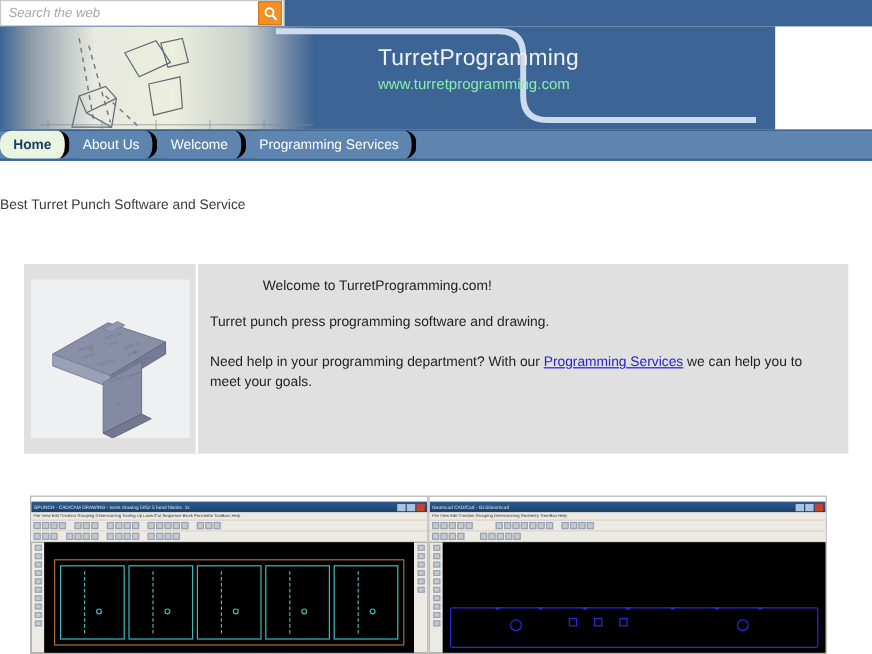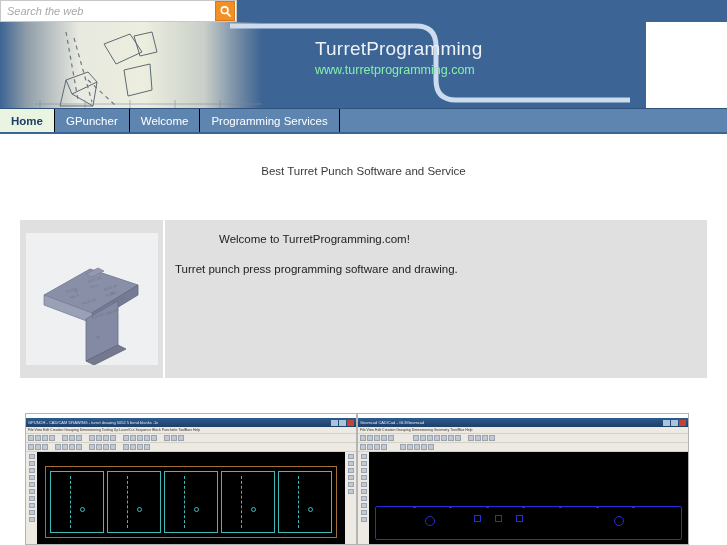--- a/index.html
+++ b/index.html
@@ -106,38 +106,38 @@
     display: flex;
     align-items: stretch;
   }
   .nav-item {
     display: flex;
     align-items: center;
     padding: 0 11px;
     font-size: 11.5px;
     color: #ffffff;
     background: #5e85b0;
-    border-right: 1px solid #000000;
+    border-right: 4px solid #000000;
     cursor: pointer;
     white-space: nowrap;
     line-height: 24px;
+    border-radius: 10px;
   }
   .nav-item.active {
     background: #e9f5e0;
     color: #1c3e66;
     font-weight: bold;
   }
   .nav-filler { flex: 1; background: #5e85b0; }
 
   
   .tagline {
     position: absolute;
     left: 0; top: 165px;
     width: 727px;
-    text-align: center;
     font-size: 11.5px;
     color: #3a3a3a;
   }
 
   
   .card {
     position: absolute;
     left: 20px; top: 220px;
     width: 687px; height: 158px;
     background: #e0e0e0;
@@ -338,21 +338,21 @@
     <path d="M0 4 L186 4 Q206 4 206 24 L206 58 Q206 78 226 78 L400 78" fill="none" stroke="#ccdcee" stroke-width="5"></path>
   </svg>
   <div class="header-titles">
     <div class="site-title">TurretProgramming</div>
     <div class="site-url">www.turretprogramming.com</div>
   </div>
 </div>
 
 <div class="nav">
   <div class="nav-item active">Home</div>
-  <div class="nav-item">GPuncher</div>
+  <div class="nav-item">About Us</div>
   <div class="nav-item">Welcome</div>
   <div class="nav-item">Programming Services</div>
   <div class="nav-filler"></div>
 </div>
 
 <div class="tagline">Best Turret Punch Software and Service</div>
 
 <div class="card">
   <div class="card-left">
     <svg class="thumb-3d" viewBox="0 0 132 132">
@@ -380,20 +380,21 @@
       <g stroke="#6a6f87" stroke-width="0.5" fill="none" opacity="0.8">
         <circle cx="50" cy="58" r="1.2"></circle>
         <circle cx="86" cy="60" r="1.2"></circle>
         <circle cx="72" cy="104" r="1.2"></circle>
       </g>
     </svg>
   </div>
   <div class="card-right">
     <div class="welcome">Welcome to TurretProgramming.com!</div>
     <p class="para">Turret punch press programming software and drawing.</p>
+    <p class="para"><span>Need help in your programming department? With our </span><a class="link">Programming Services</a><span> we can help you to meet your goals.</span></p>
   </div>
 </div>
 
 <div class="shots">
 
   <div class="shot">
     <div class="shot-inner">
       <div class="win-title">
         <span class="win-title-text">GPUNCH - CAD/CAM      DRAWING - turret drawing 5052 5 bend blanks .1x</span>
         <span class="win-btns">

